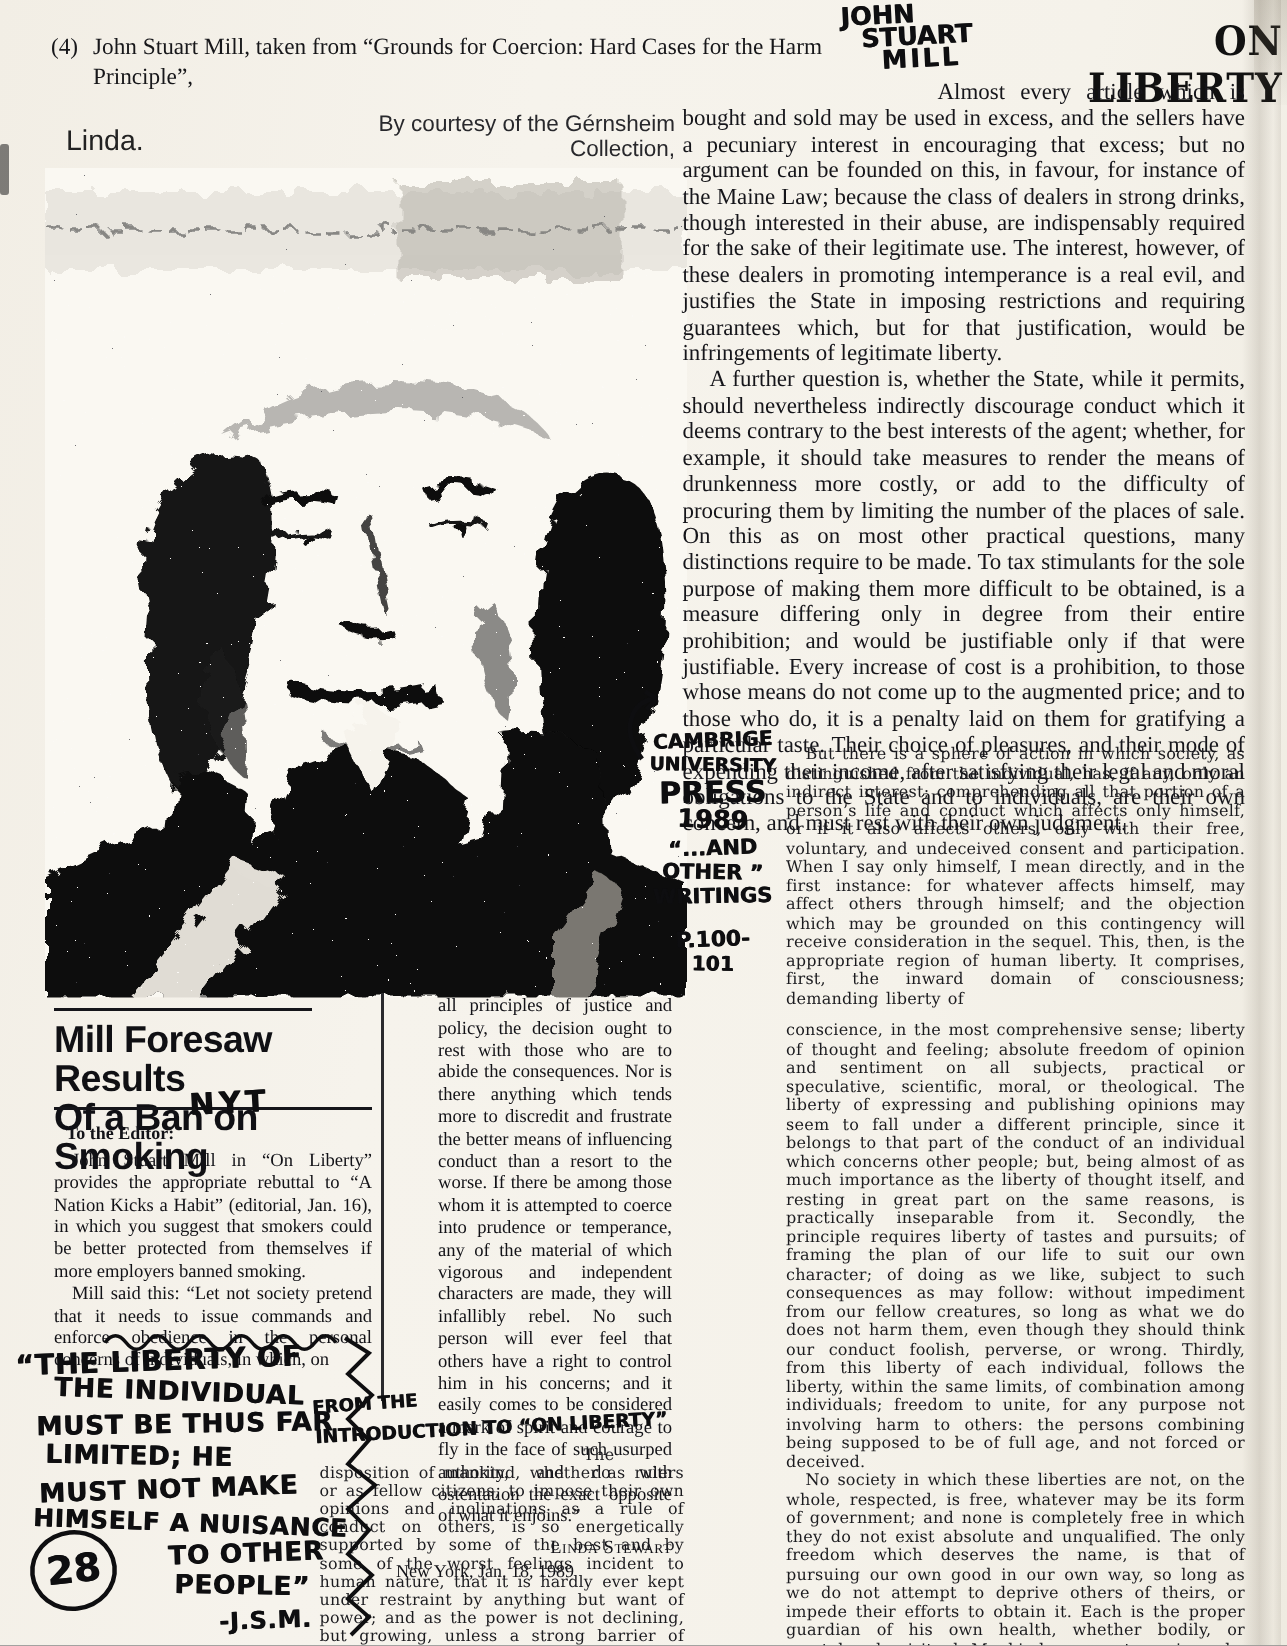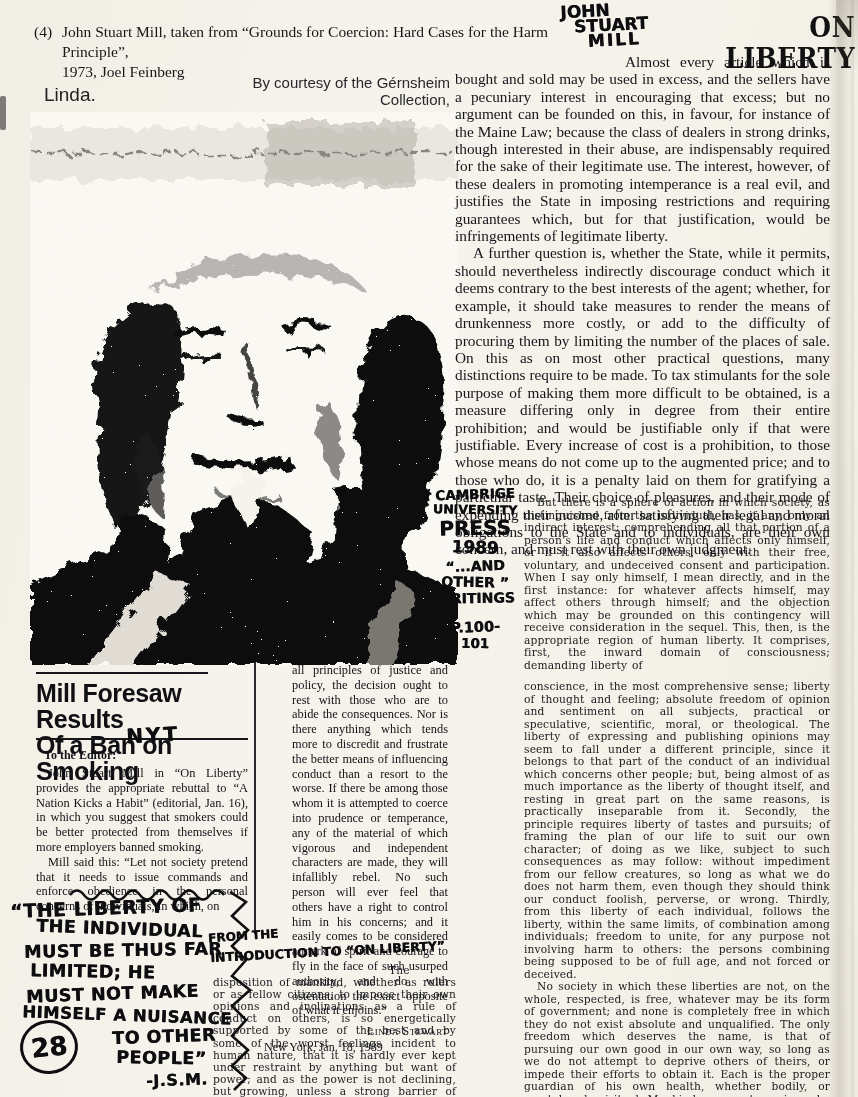--- a/index.html
+++ b/index.html
@@ -97,21 +97,20 @@
   .corner-shade{left:836px;top:0;width:22px;height:70px;background:linear-gradient(200deg,rgba(120,110,90,.25),rgba(120,110,90,0));}
 </style>
 </head>
 <body>
 
 <div class="page">
 
   <div class="abs citation">
     <span class="num">(4)</span>
     <span class="txt">John Stuart Mill, taken from “Grounds for Coercion: Hard Cases for the Harm Principle”,</span>
-    <span class="txt">1973, Joel Feinberg</span>
   </div>
 
   <div class="abs hand hand-name">
     <div class="l1">JOHN</div>
     <div class="l2">STUART</div>
     <div class="l3">MILL</div>
   </div>
 
   <div class="abs book-title">ON LIBERTY</div>
 

